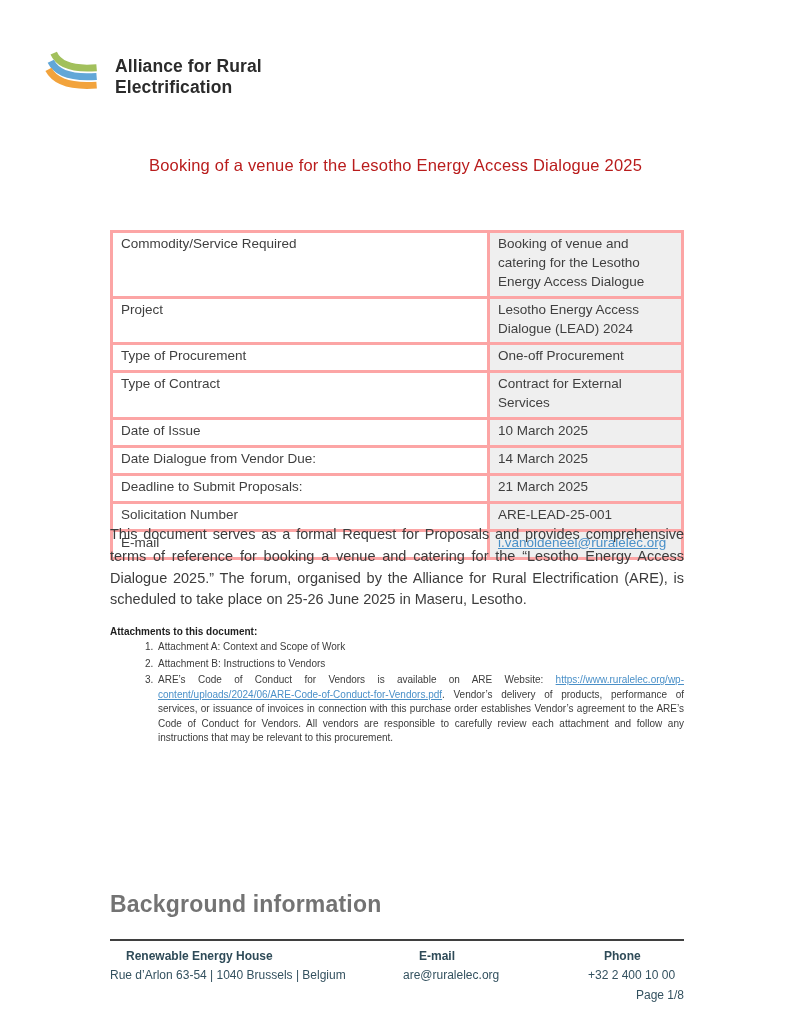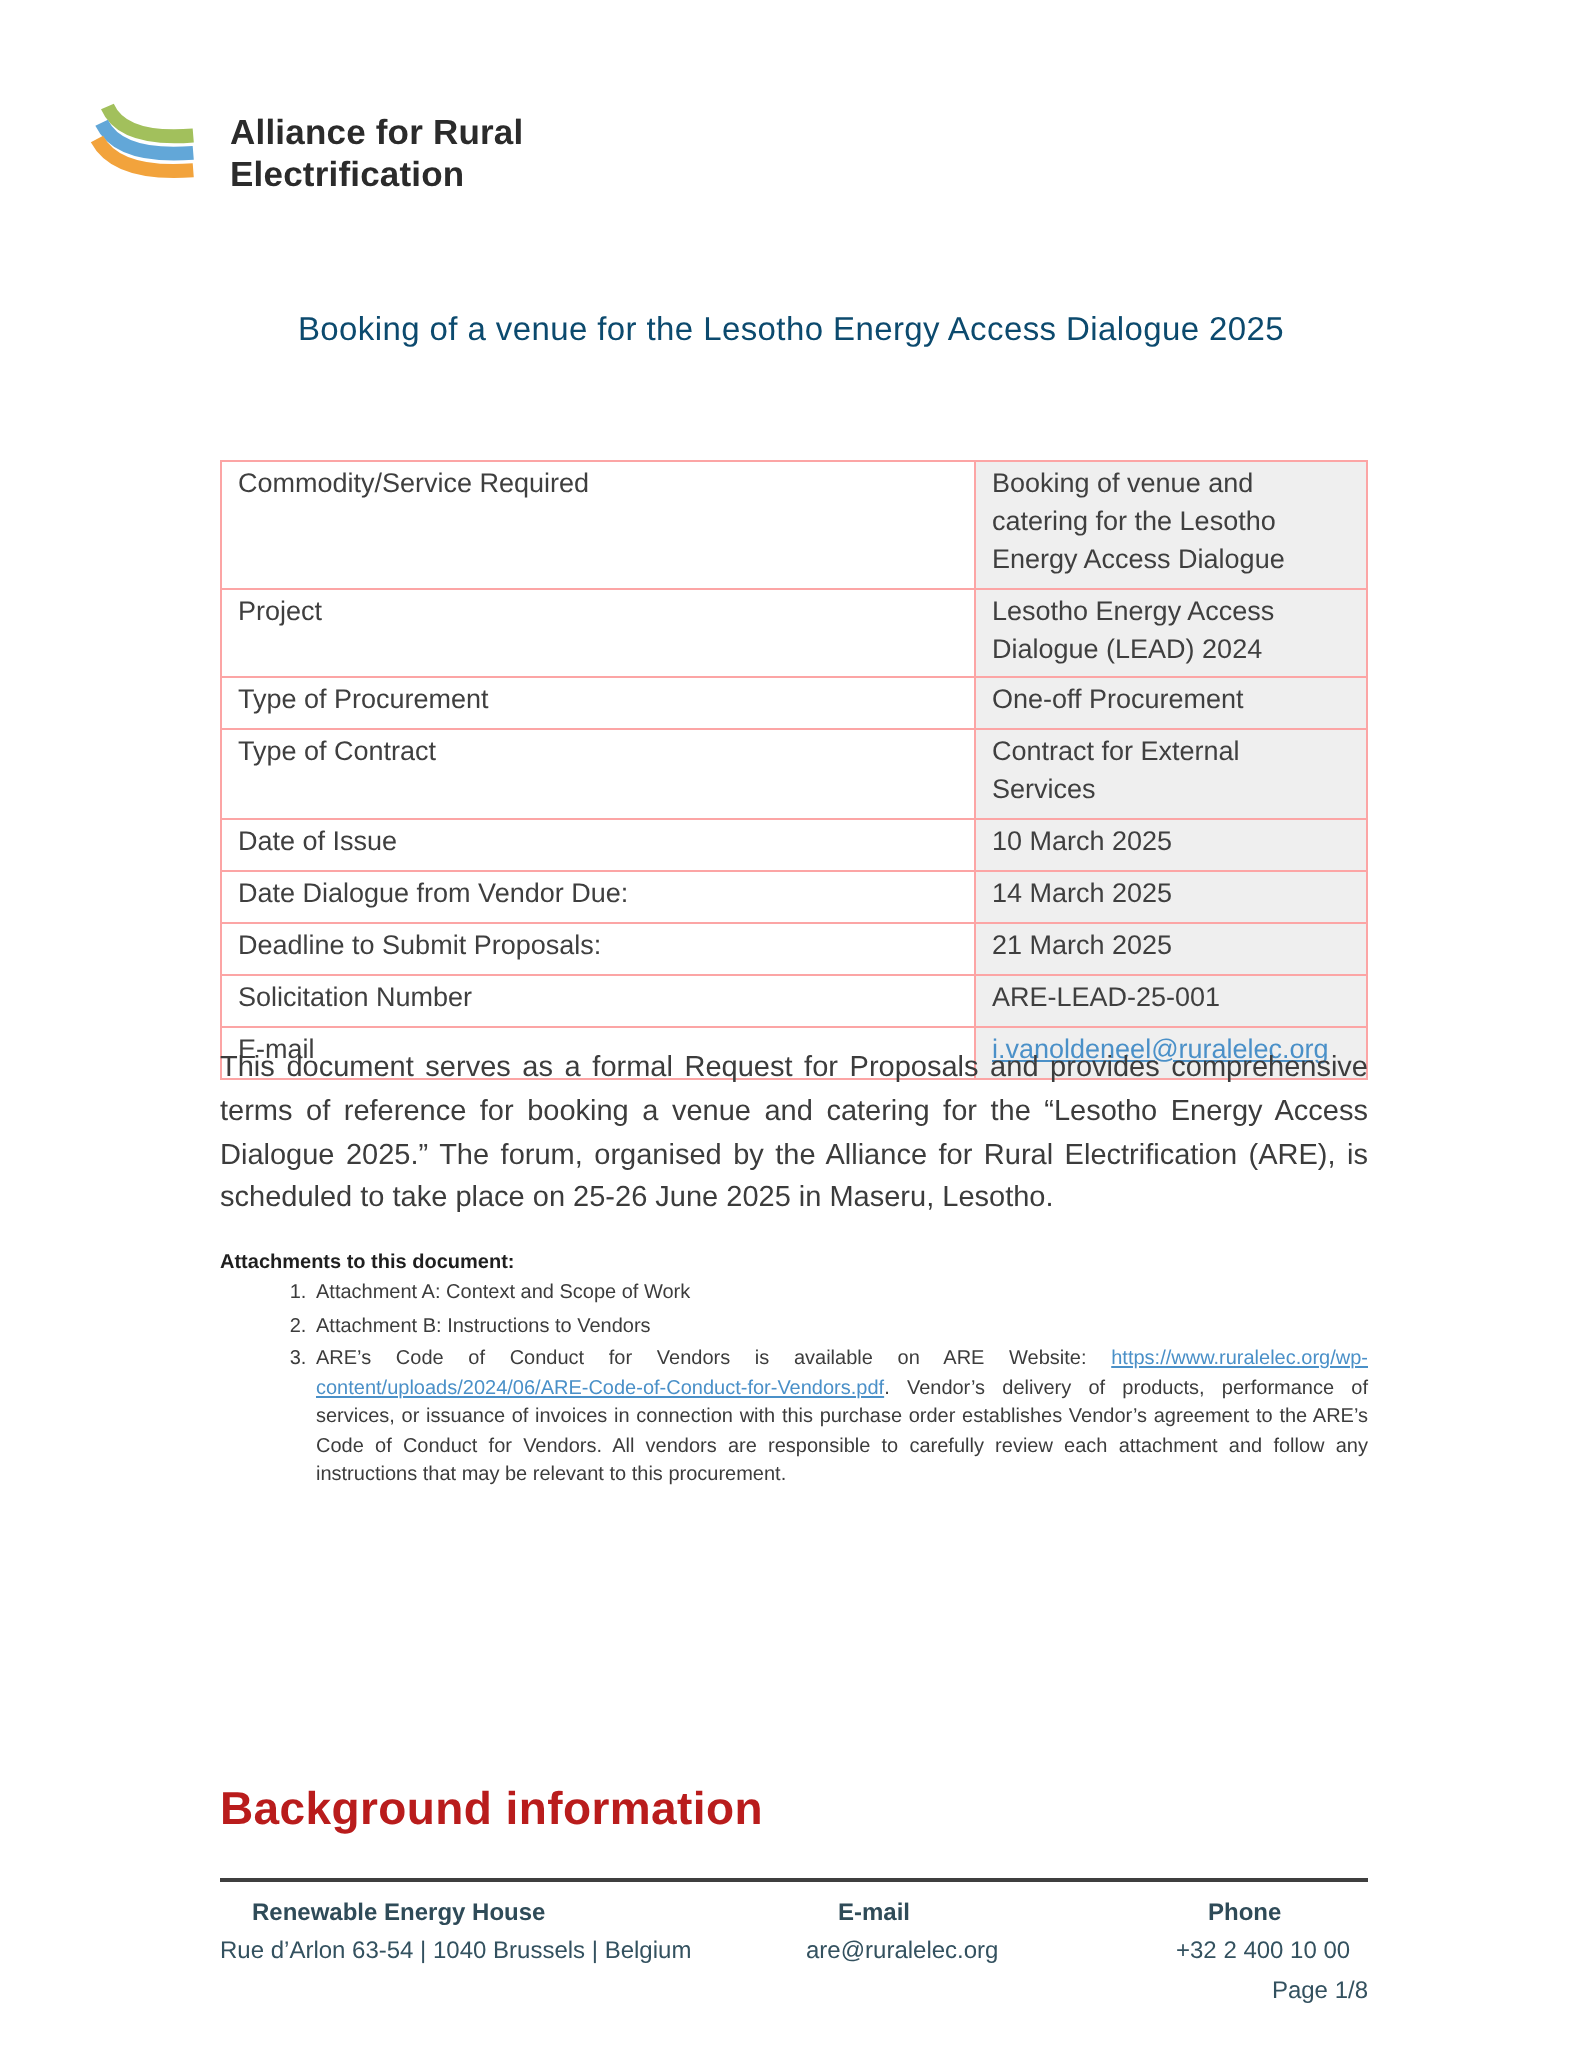--- a/index.html
+++ b/index.html
@@ -15,30 +15,30 @@
   }
 
   
   .brand { position: absolute; left: 45px; top: 36px; display: flex; align-items: center; gap: 12px; }
   .logo-svg { width: 58px; height: 52px; }
   .brand-name { font-weight: bold; font-size: 17.5px; line-height: 1.2; color: #2b2b2b; letter-spacing: 0.1px; }
 
   
   .title-block { position: absolute; left: 0; right: 0; top: 130px; text-align: center; }
   .doc-title { margin: 0; font-size: 27px; font-weight: bold; color: #33506a; letter-spacing: 0.3px; }
-  .doc-subtitle { margin: 11px 0 0 0; font-size: 16.5px; font-weight: normal; color: #0c4a6e; letter-spacing: 0.2px; }
+  .doc-subtitle { margin: 11px 0 0 0; font-size: 16.5px; font-weight: normal; color: #b91c1c; letter-spacing: 0.2px; }
 
   
   .tor-table {
     position: absolute; left: 110px; top: 215px; width: 574px;
     border-collapse: collapse; table-layout: fixed;
     font-size: 13.5px; color: #3f3f3f;
   }
   .tor-table td {
-    border: 1px solid #fca5a5;
+    border: 3px solid #fca5a5;
     padding: 2px 8px 4px 8px;
     vertical-align: top;
     line-height: 1.4;
   }
   .tor-table td.lbl { width: 377px; background: #ffffff; }
   .tor-table td.val { background: #efefef; }
   a.link { color: #4a90c8; text-decoration: underline; cursor: pointer; }
 
   
   .intro {
@@ -50,21 +50,21 @@
   
   .attachments { position: absolute; left: 110px; top: 611px; width: 574px; font-size: 10px; color: #3c3c3c; }
   .attach-heading { font-weight: bold; color: #1f1f1f; margin: 0 0 3px 0; }
   .attach-list { margin: 3px 0 0 0; padding-left: 46px; }
   .attach-list li { margin-bottom: 2px; line-height: 1.45; padding-left: 2px; }
   .attach-list li.justified { text-align: justify; }
 
   
   .section-heading {
     position: absolute; left: 110px; top: 876px; margin: 0;
-    font-size: 23px; font-weight: bold; color: #b91c1c; letter-spacing: 0.2px; text-align: center;
+    font-size: 23px; font-weight: bold; color: #737373; letter-spacing: 0.2px; text-align: center;
   }
 
   
   .footer-rule { position: absolute; left: 110px; top: 924px; width: 574px; border-top: 2px solid #3f3f3f; }
   .footer-cols { position: absolute; left: 110px; top: 933px; width: 574px; display: flex; font-size: 12px; color: #33515f; line-height: 1.45; }
   .footer-cols .f-label { font-weight: bold; margin-bottom: 2px; color: #2f4b58; padding-left: 16px; }
   .col-address { width: 293px; }
   .col-email { width: 185px; }
   .col-phone { width: 96px; }
   .page-num { text-align: right; margin-top: 2px; }

